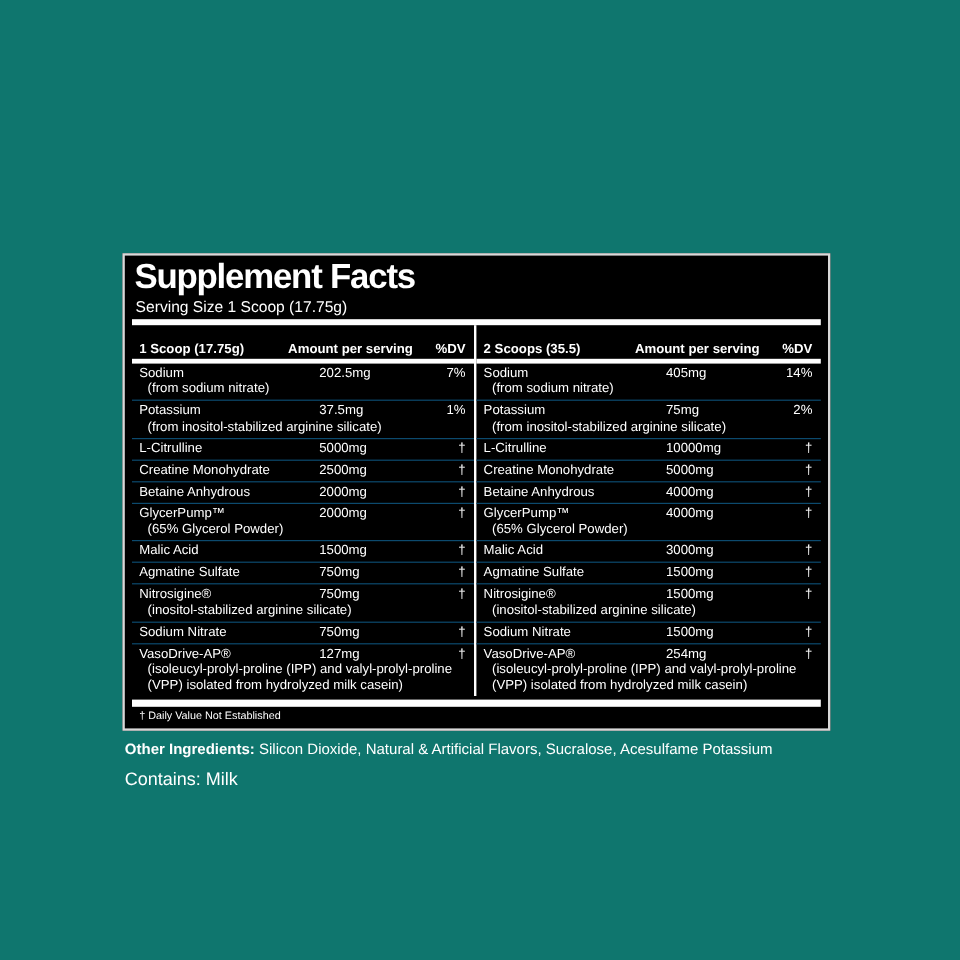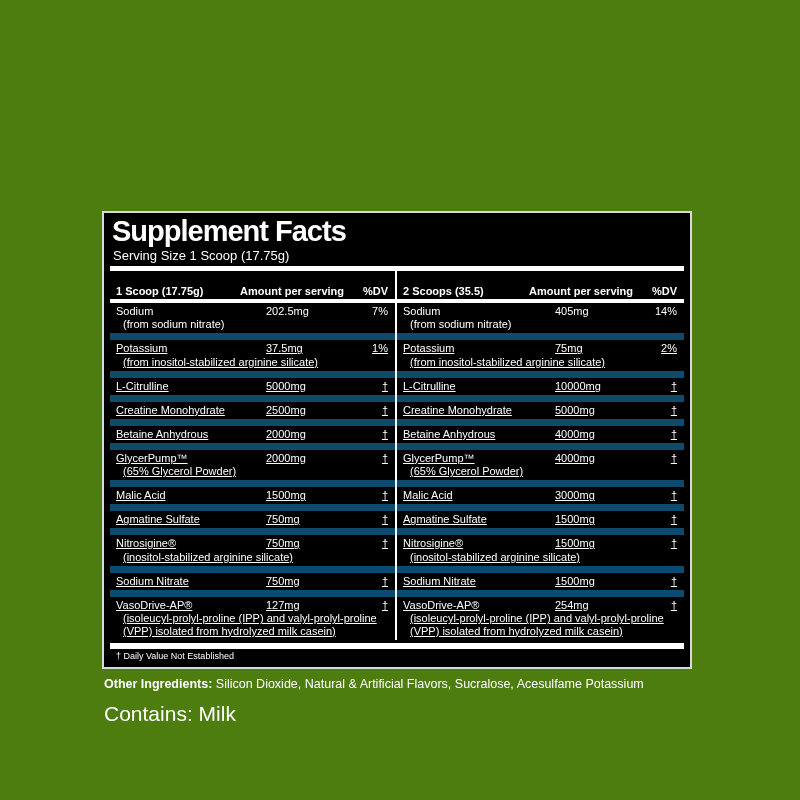--- a/index.html
+++ b/index.html
@@ -3,21 +3,21 @@
 <meta charset="utf-8">
 <style>
   * { margin: 0; padding: 0; box-sizing: border-box; }
   html, body {
     width: 800px; height: 800px;
     background: #000;
     font-family: "Liberation Sans", "DejaVu Sans", sans-serif;
     color: #fff;
     overflow: hidden;
   }
-  .stage { position: relative; width: 800px; height: 800px; background: #4d7c0f; }
+  .stage { position: relative; width: 800px; height: 800px; background: #0f766e; }
   .label-wrap { position: absolute; left: 102px; top: 211px; width: 592px; }
 
   .facts-box {
     width: 590px;
     border: 2px solid #d9d9d9;
     background: #000;
     padding: 4px 6px 2px 6px;
   }
   .title {
     font-size: 29px;
@@ -48,21 +48,21 @@
     font-weight: bold;
     padding: 14px 7px 2px 6px;
     white-space: nowrap;
   }
   .ch-name { flex: 1; }
   .ch-amount { text-align: right; }
   .ch-dv { width: 44px; text-align: right; }
 
   .rows { width: 100%; }
   .rows .row { padding: 2px 0 2.5px 0; }
-  .rows div.row + div.row { border-top: 7px solid #0c4a6e; text-decoration: underline; }
+  .rows div.row + div.row { border-top: 1px solid #0c4a6e; }
   .row-main {
     display: flex;
     align-items: baseline;
     font-size: 11px;
     line-height: 12.5px;
     padding: 0 7px 0 6px;
   }
   .r-name { flex: 1; padding-right: 4px; }
   .r-amount { width: 78px; text-align: left; white-space: nowrap; }
   .r-dv { width: 44px; text-align: right; white-space: nowrap; }
@@ -82,21 +82,21 @@
   .other-ing {
     margin-top: 8px;
     padding-left: 2px;
     font-size: 12.5px;
     line-height: 1.15;
   }
   .other-ing .bold { font-weight: bold; }
   .contains {
     margin-top: 11px;
     padding-left: 2px;
-    font-size: 21px;
+    font-size: 15px;
     line-height: 1.1;
   }
 </style>
 </head>
 <body>
 
 <div class="stage">
   <div class="label-wrap">
 
     <div class="facts-box">

